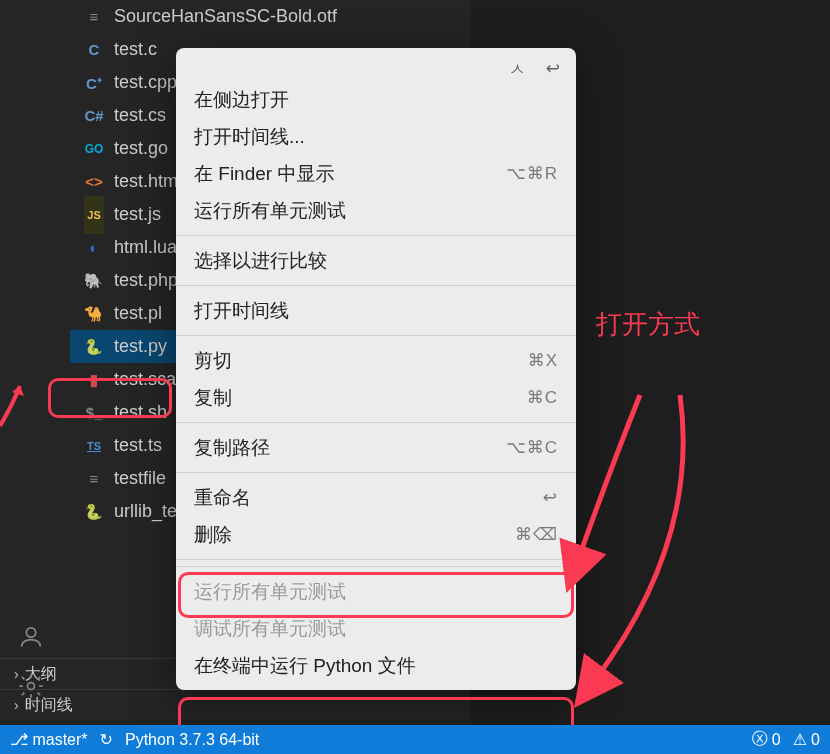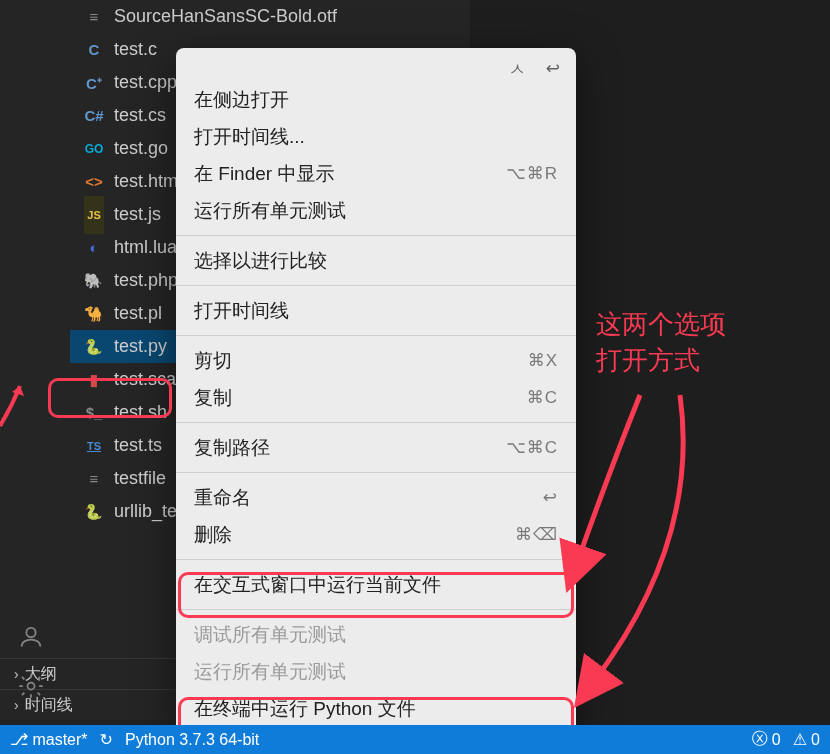--- a/index.html
+++ b/index.html
@@ -242,41 +242,37 @@
     <div class="ctx-sep"></div>
     <div class="ctx-row">
       <span>重命名</span>
       <span class="ctx-sc">↩</span>
     </div>
     <div class="ctx-row">
       <span>删除</span>
       <span class="ctx-sc">⌘⌫</span>
     </div>
     <div class="ctx-sep"></div>
-    <div class="ctx-row">
-      <span>在交互式窗口中运行当前文件</span>
-    </div>
-    <div class="ctx-sep"></div>
+    <div class="ctx-sep"></div>
+    <div class="ctx-row disabled">
+      <span>运行所有单元测试</span>
+    </div>
     <div class="ctx-row disabled">
       <span>调试所有单元测试</span>
-    </div>
-    <div class="ctx-row disabled">
-      <span>运行所有单元测试</span>
     </div>
     <div class="ctx-row">
       <span>在终端中运行 Python 文件</span>
     </div>
   </div>
 
 <div class="highlight-box hl-file"></div>
 <div class="highlight-box hl-menu1"></div>
 <div class="highlight-box hl-menu2"></div>
 
 <div class="annot annot-text">
-  <div>这两个选项</div>
   <div>打开方式</div>
 </div>
 
 <svg class="arrows">
   <defs>
     <marker id="ah" markerWidth="14" markerHeight="14" refX="3" refY="5" orient="auto">
       <path d="M0 0 L10 5 L0 10 Z" fill="#f93a52"></path>
     </marker>
   </defs>
   <path d="M640 395 Q610 470 578 560" stroke="#f93a52" stroke-width="5" fill="none" marker-end="url(#ah)"></path>

